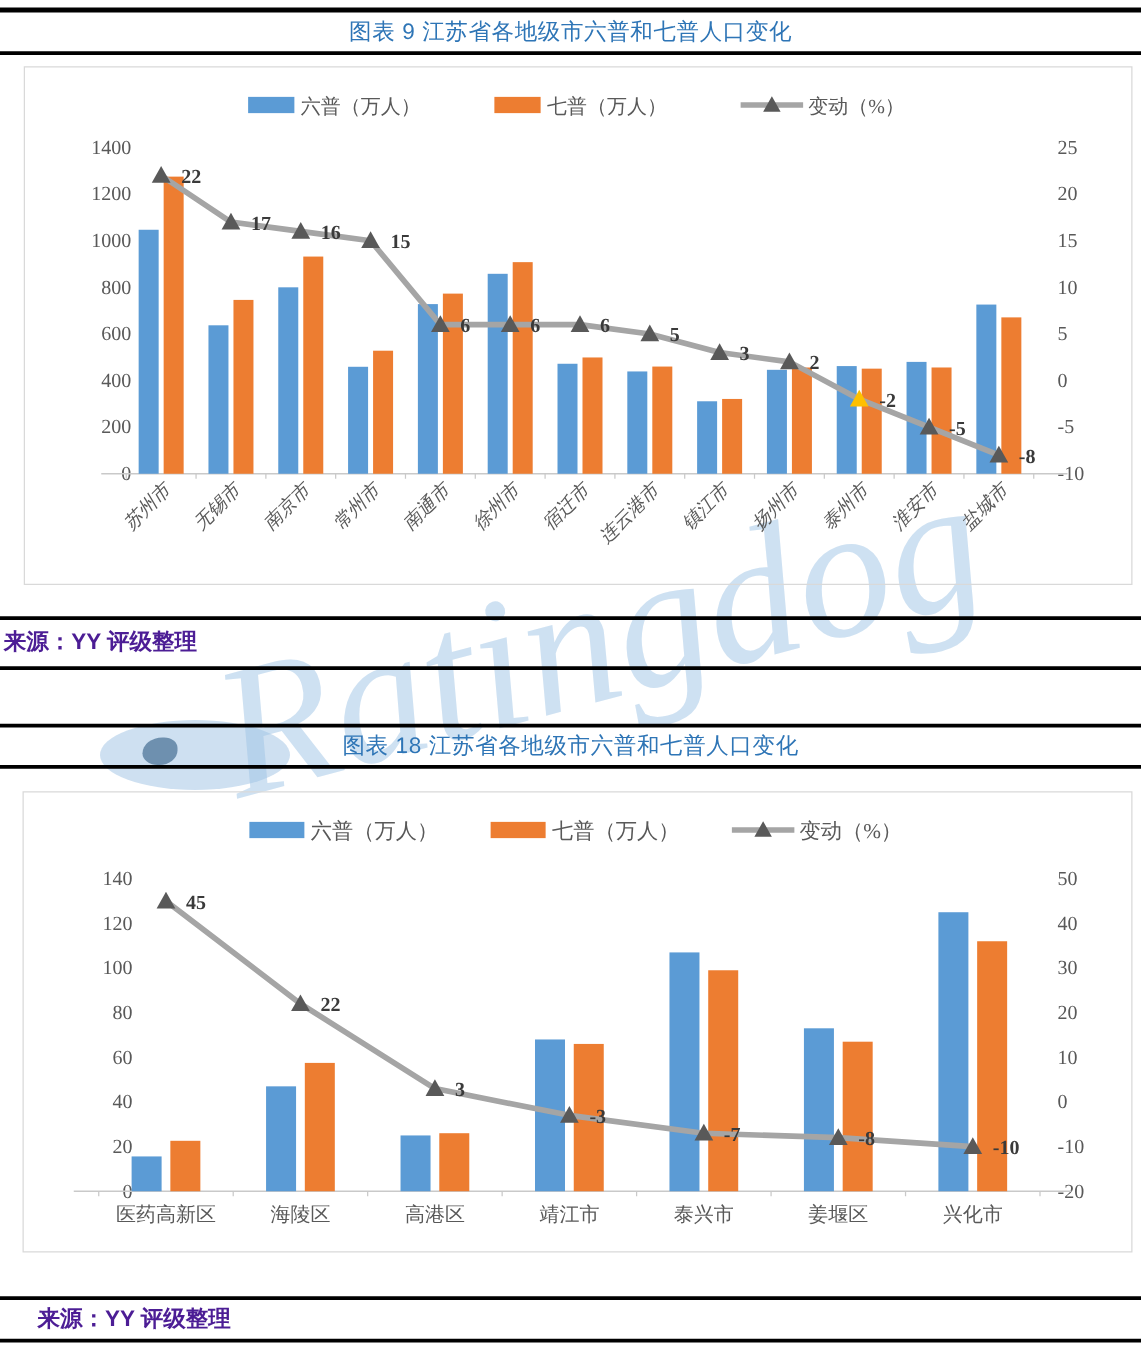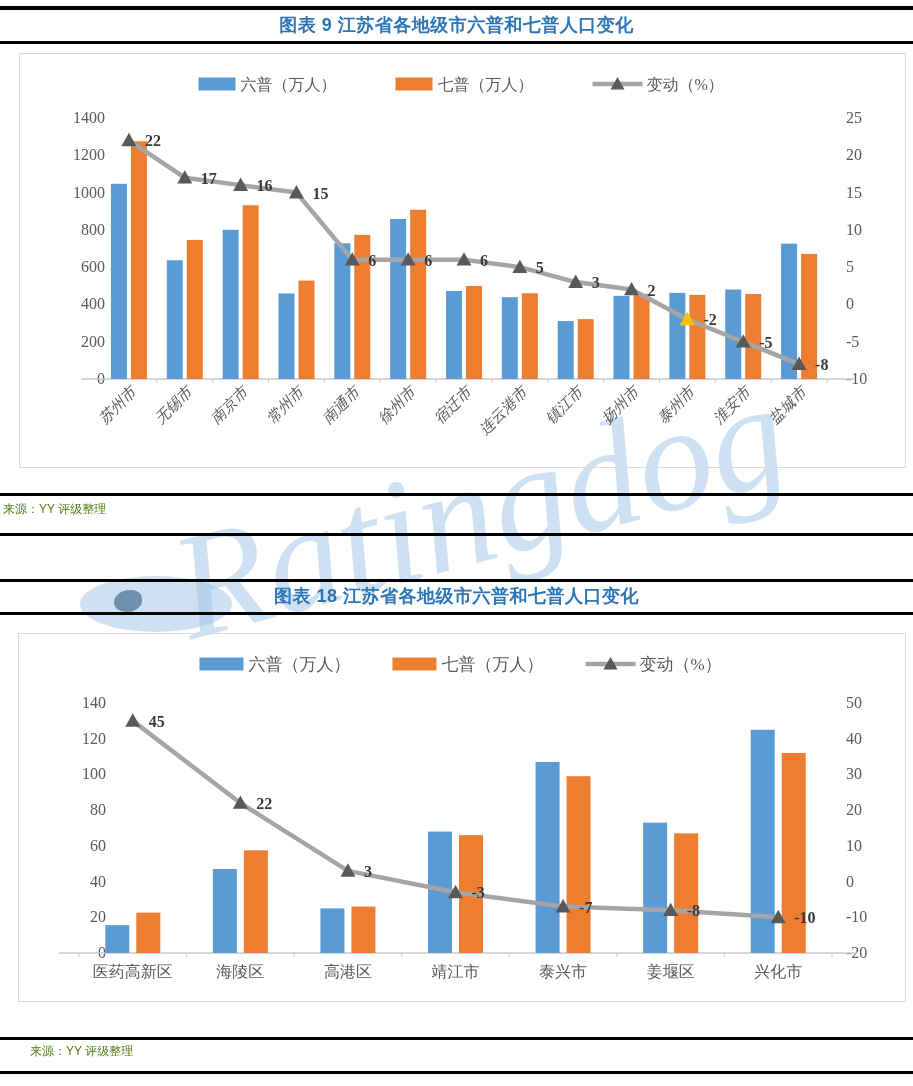--- a/index.html
+++ b/index.html
@@ -11,26 +11,26 @@
   .r1{top:6px;height:4px}
   .r2{top:41px;height:3px}
   .r3{top:493px;height:3px}
   .r4{top:533px;height:3px}
   .r5{top:579px;height:3px}
   .r6{top:612px;height:3px}
   .r7{top:1037px;height:3px}
   .r8{top:1071px;height:3px}
   .fig-title{
     position:absolute;left:0;right:0;margin:0;text-align:center;
-    font-size:18px;font-weight:bold;color:#2E75B6;z-index:3;letter-spacing:0.5px;
+    font-size:18px;font-weight:normal;color:#2E75B6;z-index:3;letter-spacing:0.5px;
   }
   .t1{top:13px}
   .t2{top:584px}
   .source{
-    position:absolute;font-size:12px;font-weight:normal;color:#4d7c0f;z-index:3;
+    position:absolute;font-size:18px;font-weight:bold;color:#4c1d95;z-index:3;
   }
   .s1{left:3px;top:501px}
   .s2{left:30px;top:1043px}
   .chart-box{position:absolute;border:1px solid #D9D9D9;background:transparent;z-index:2}
   .box1{left:19px;top:53px;width:885px;height:413px}
   .box2{left:18px;top:633px;width:886px;height:367px}
   .chart-box svg{display:block}
   .watermark-text{
     position:absolute;left:158px;top:518px;z-index:1;white-space:nowrap;
     font-family:"Liberation Serif","DejaVu Serif",serif;font-style:italic;

